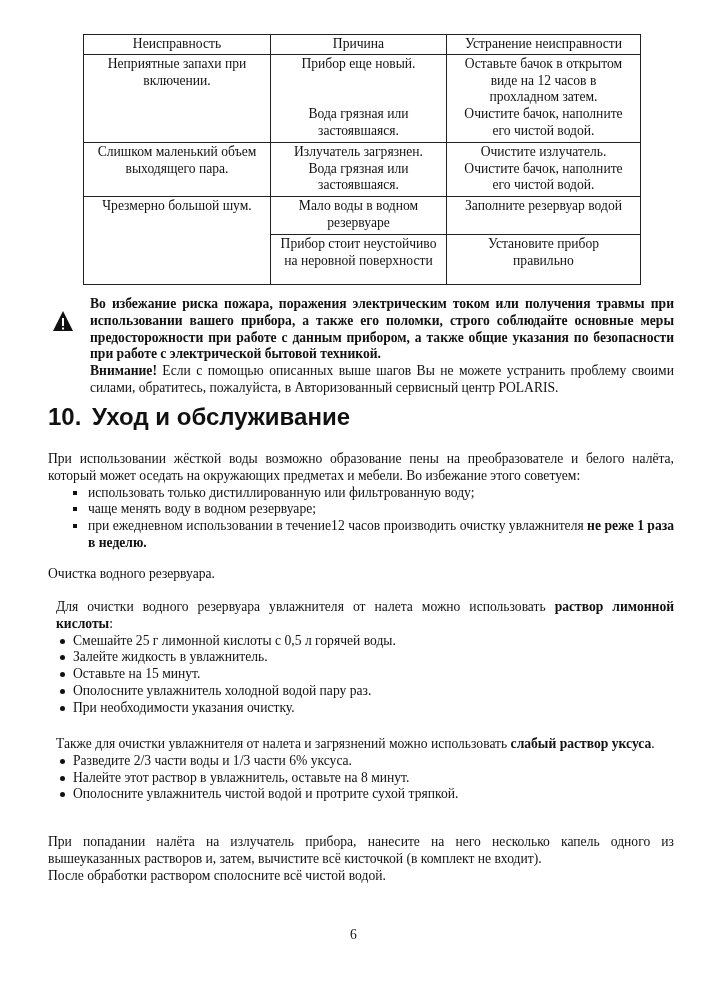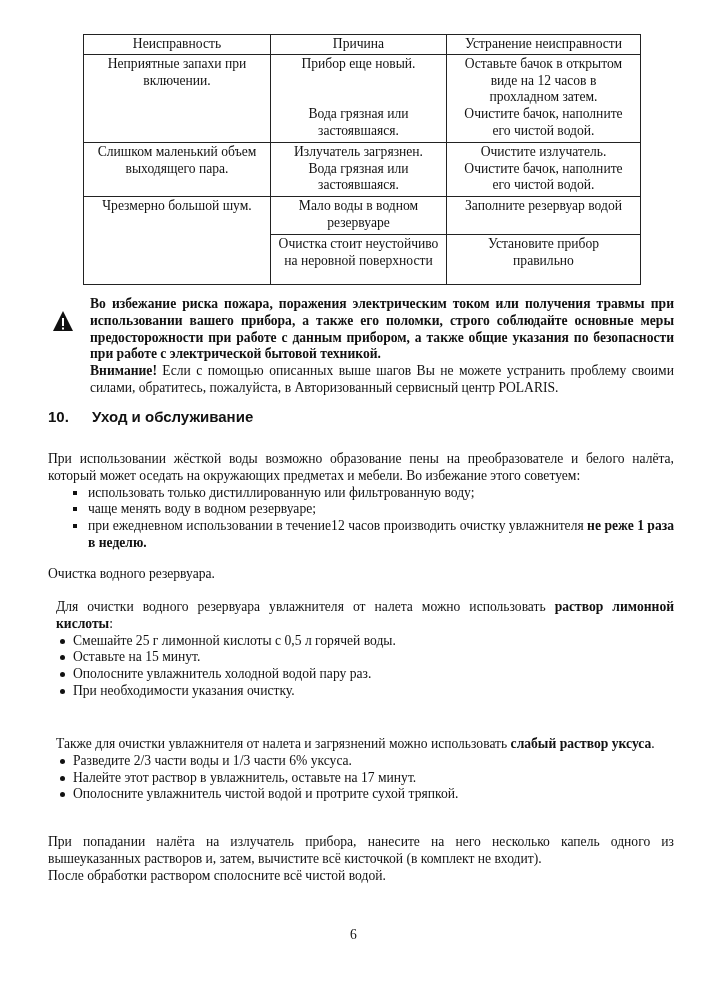--- a/index.html
+++ b/index.html
@@ -24,21 +24,21 @@
 
   .warning {
     position: absolute; left: 48px; top: 296px; width: 626px;
   }
   .warn-icon { position: absolute; left: 4px; top: 14px; width: 22px; height: 22px; }
   .warn-text { margin-left: 42px; text-align: justify; }
   .warn-text b { font-weight: bold; }
 
   .section-title {
     position: absolute; left: 48px; top: 405px; margin: 0;
-    font-family: "Liberation Sans", sans-serif; font-weight: bold; font-size: 15px; line-height: 24px;
+    font-family: "Liberation Sans", sans-serif; font-weight: bold; font-size: 24px; line-height: 24px;
   }
   .section-title .num { display: inline-block; width: 44px; }
 
   .intro { position: absolute; left: 48px; top: 451px; width: 626px; text-align: justify; }
   .sq-list { list-style: none; margin: 0; padding: 0 0 0 40px; }
   .sq-list li { position: relative; padding-left: 0; text-align: justify; }
   .sq-list li::before {
     content: ""; position: absolute; left: -15px; top: 6px; width: 4px; height: 4px; background: #111;
   }
   .subheading { position: absolute; left: 48px; top: 566px; margin: 0; font-weight: normal; font-size: 13.6px; }
@@ -114,21 +114,21 @@
       <td>
         <span class="cell-line">Мало воды в водном</span>
         <span class="cell-line">резервуаре</span>
       </td>
       <td>
         <span class="cell-line">Заполните резервуар водой</span>
       </td>
     </tr>
     <tr>
       <td style="height:46px;">
-        <span class="cell-line">Очистка стоит неустойчиво</span>
+        <span class="cell-line">Прибор стоит неустойчиво</span>
         <span class="cell-line">на  неровной поверхности</span>
       </td>
       <td>
         <span class="cell-line">Установите прибор</span>
         <span class="cell-line">правильно</span>
       </td>
     </tr>
   </tbody>
 </table>
 
@@ -158,31 +158,32 @@
     <li><span>при ежедневном использовании в течение12 часов производить очистку увлажнителя </span><b>не реже 1 раза в неделю.</b></li>
   </ul>
 </div>
 
 <h3 class="subheading">Очистка водного резервуара.</h3>
 
 <div class="block" style="top:599px;">
   <p><span>Для очистки водного резервуара увлажнителя от налета можно использовать </span><b>раствор лимонной кислоты</b><span>:</span></p>
   <ul class="dot-list">
     <li>Смешайте 25 г лимонной кислоты с 0,5 л горячей воды.</li>
+    <li>Залейте жидкость в увлажнитель.</li>
     <li>Оставьте на 15 минут.</li>
     <li>Ополосните увлажнитель холодной водой пару раз.</li>
     <li>При необходимости указания очистку.</li>
   </ul>
 </div>
 
 <div class="block" style="top:736px;">
   <p><span>Также для очистки увлажнителя от налета и загрязнений можно использовать </span><b>слабый раствор уксуса</b><span>.</span></p>
   <ul class="dot-list">
     <li>Разведите 2/3 части воды и 1/3 части 6% уксуса.</li>
-    <li>Налейте этот раствор в увлажнитель, оставьте на 17 минут.</li>
+    <li>Налейте этот раствор в увлажнитель, оставьте на 8 минут.</li>
     <li>Ополосните увлажнитель чистой водой и протрите сухой тряпкой.</li>
   </ul>
 </div>
 
 <div class="final">
   <p>При попадании налёта на излучатель прибора, нанесите на него несколько капель одного из вышеуказанных растворов и, затем, вычистите всё кисточкой (в комплект не входит).</p>
   <p>После обработки раствором сполосните всё чистой водой.</p>
 </div>
 
 <div class="page-num">6</div>

